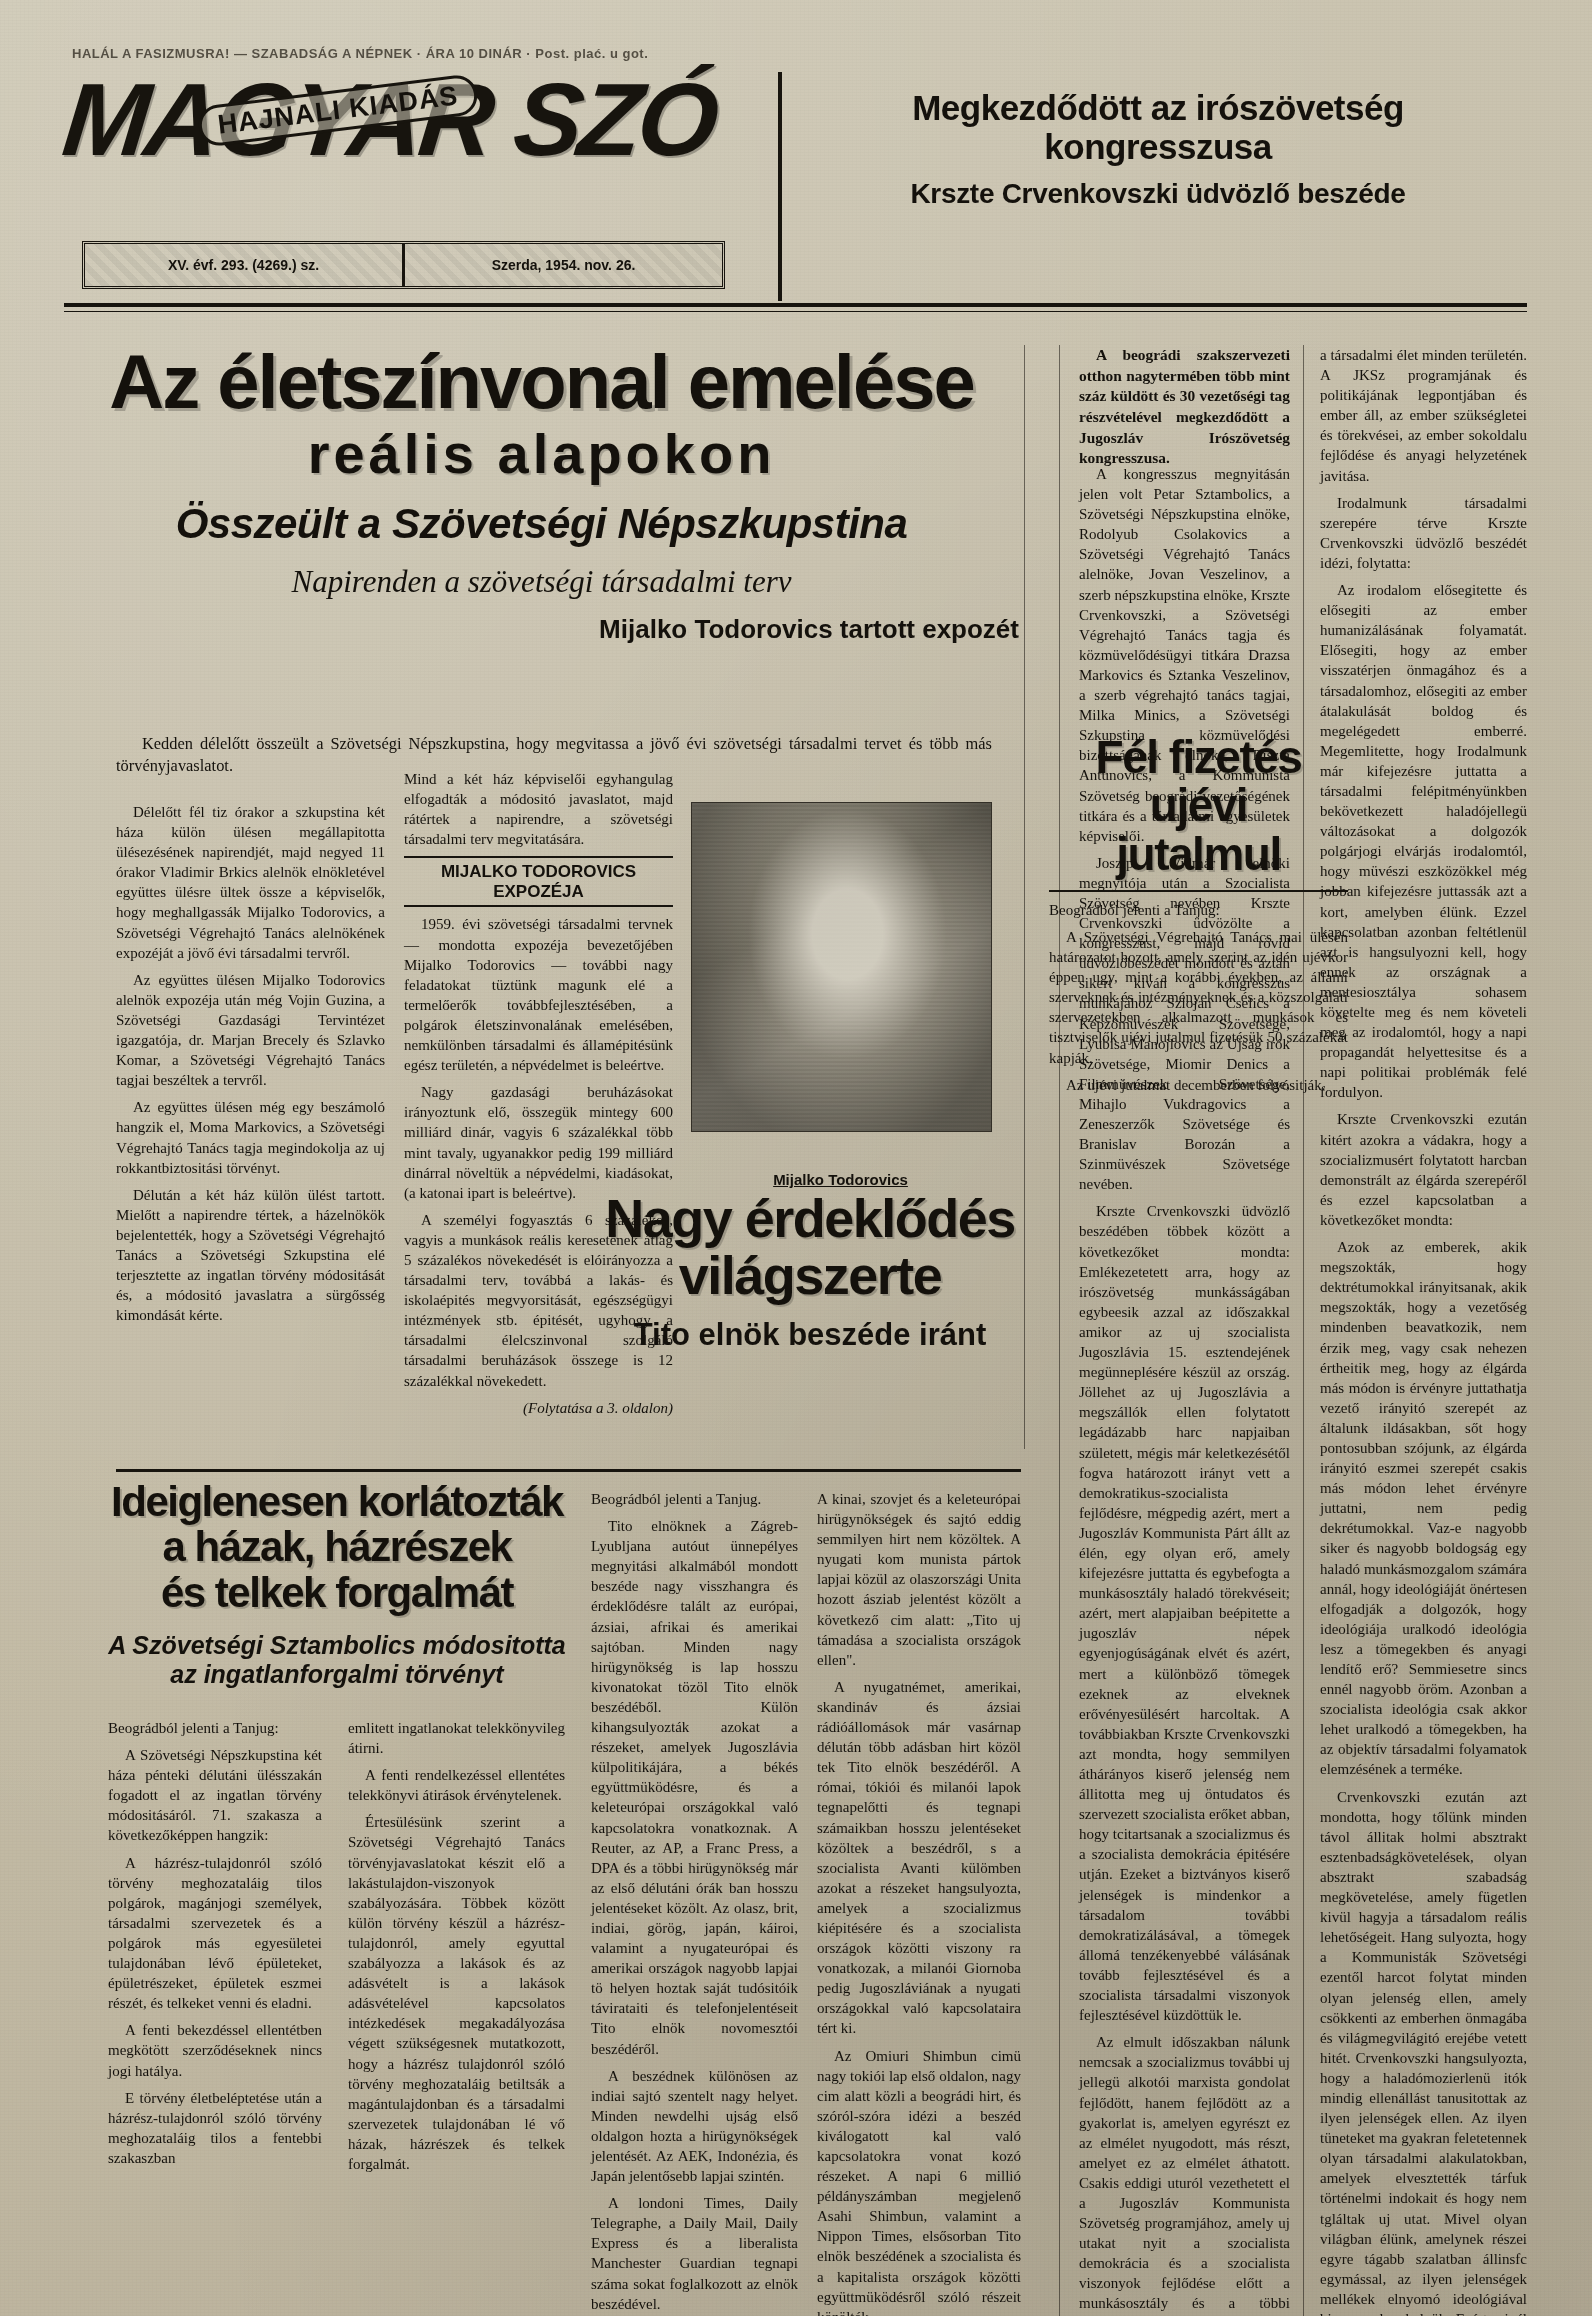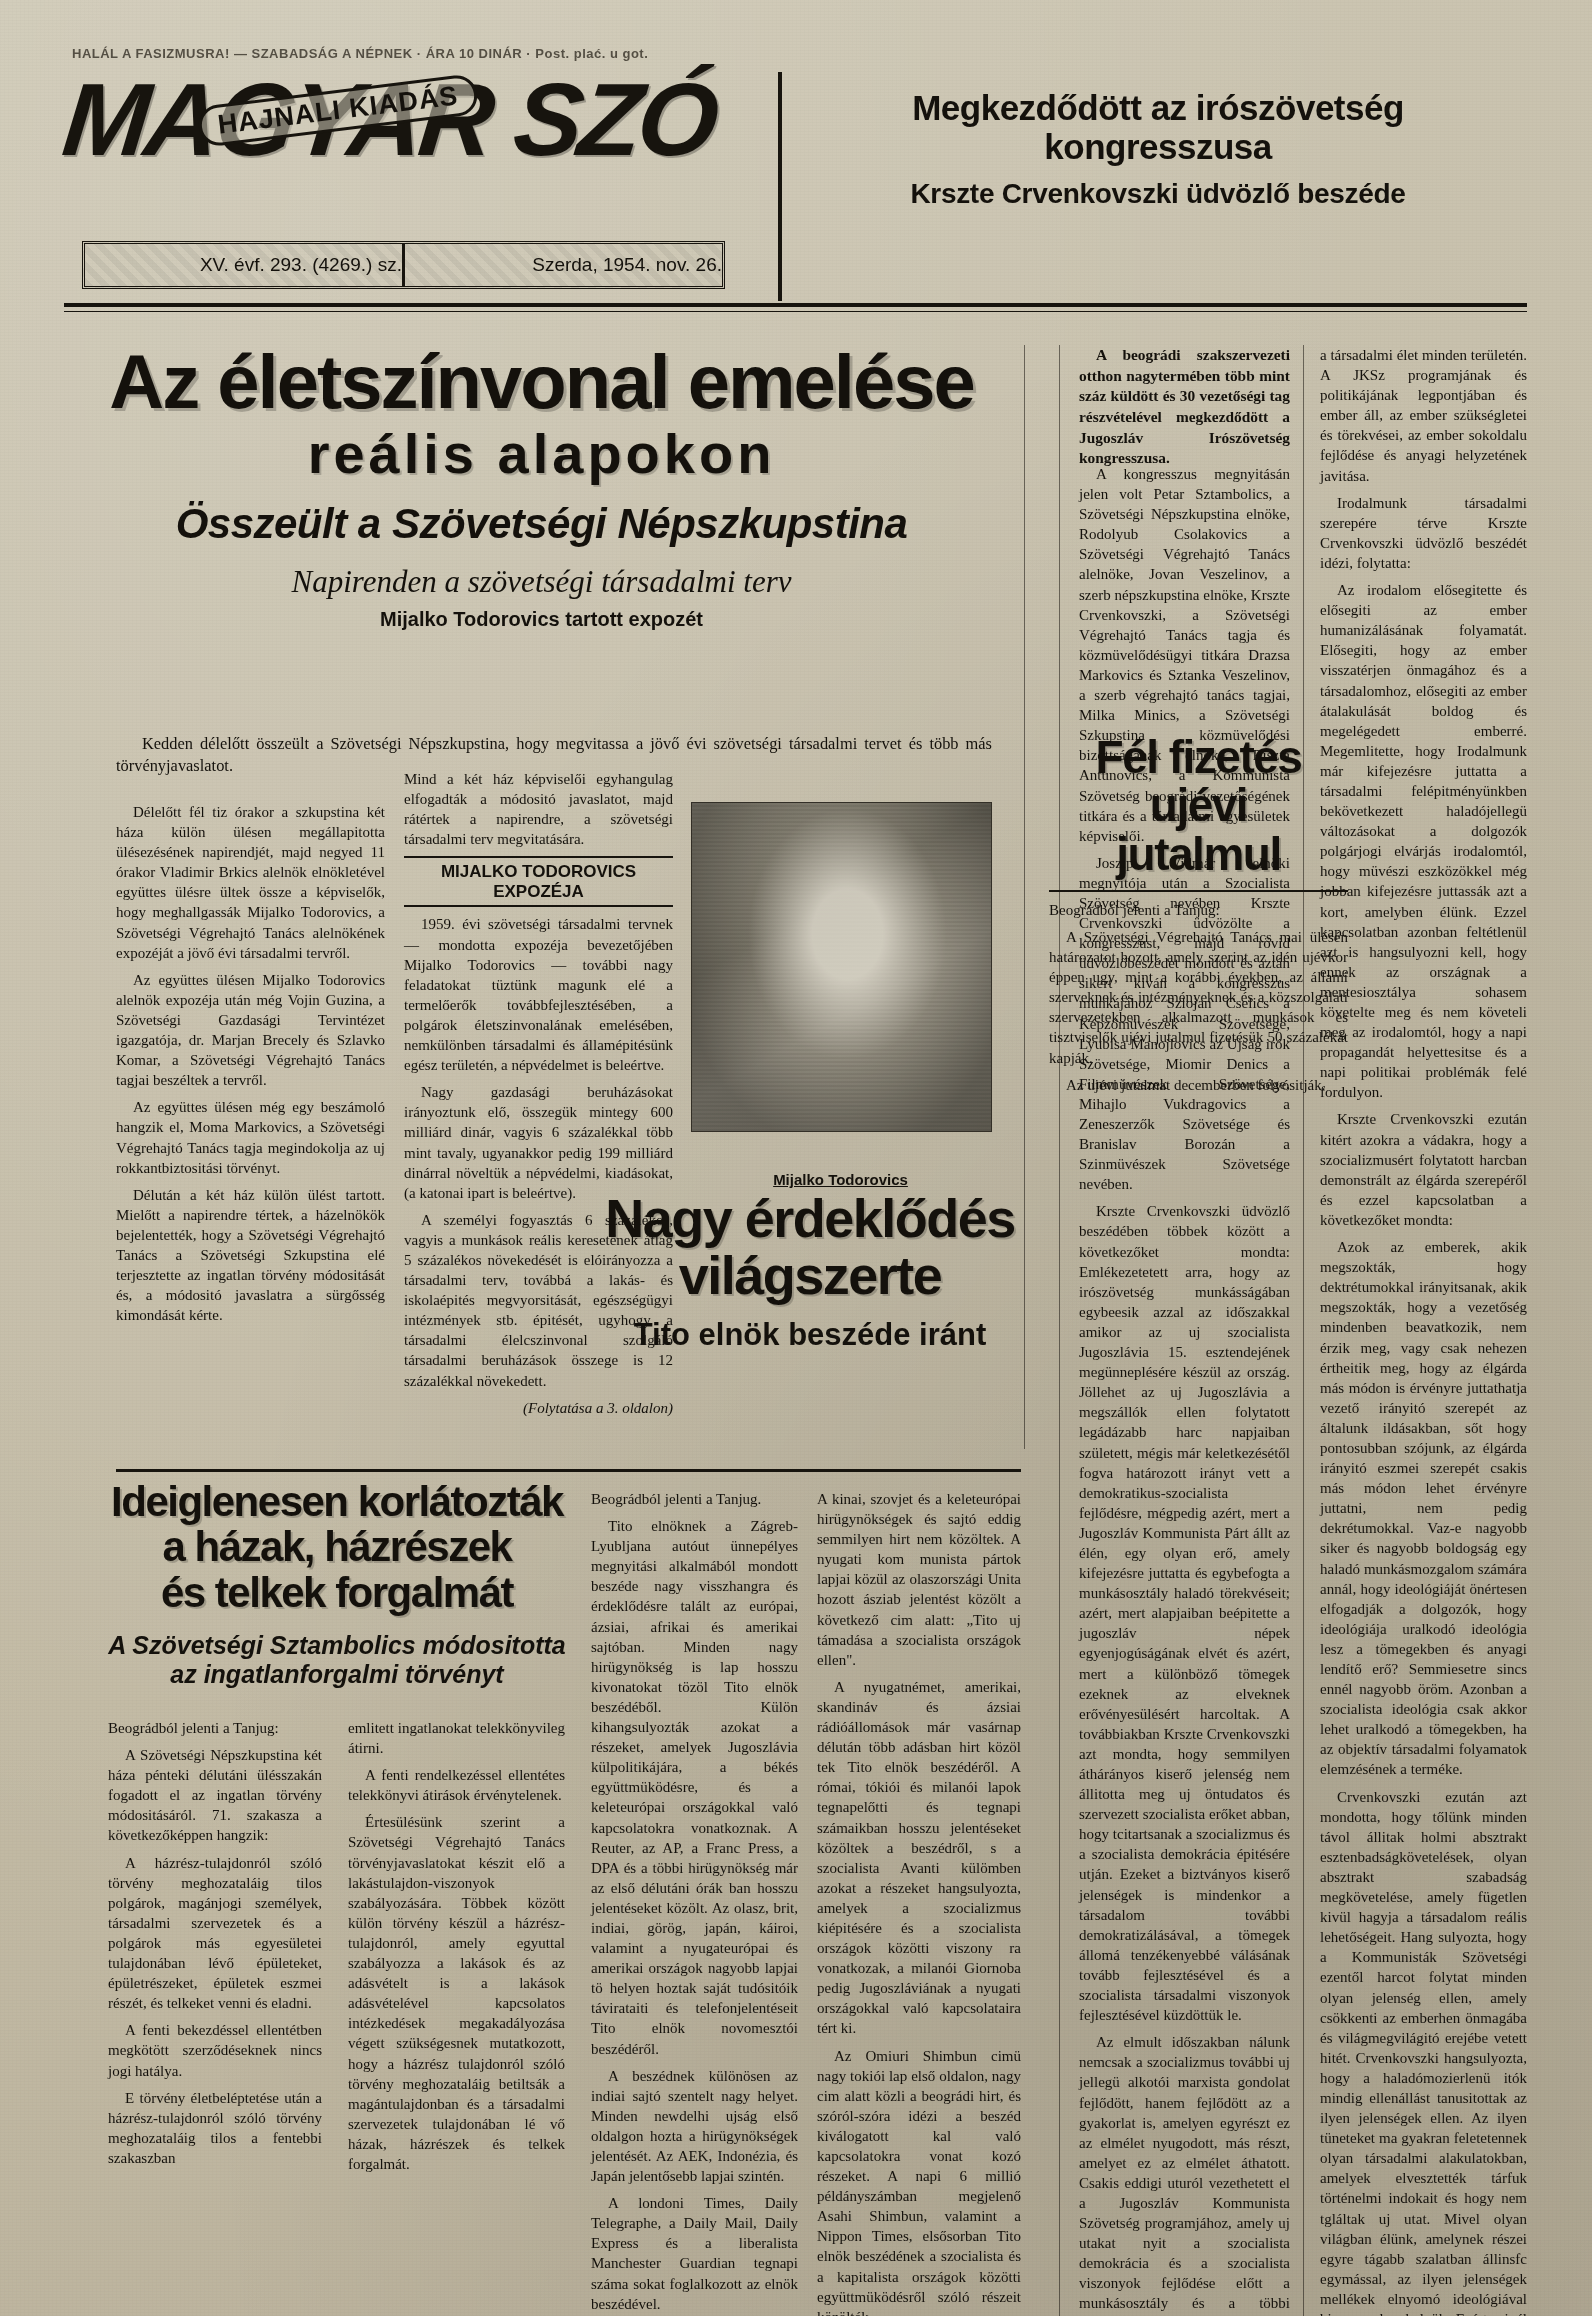--- a/index.html
+++ b/index.html
@@ -30,21 +30,21 @@
     transform:skewX(-6deg);
     text-shadow:2px 2px 0 rgba(0,0,0,.25);
   }
   .mh-badge{position:absolute;left:134px;top:22px;transform:rotate(-7deg);
     font-family:"Liberation Sans",sans-serif;font-weight:700;font-size:27px;
     border:3px solid #17140e;border-radius:26px;padding:2px 16px;background:rgba(210,204,186,.55);
     letter-spacing:1px;}
   .issuebar{position:absolute;left:18px;top:195px;width:637px;height:42px;
     border:3px double #17140e;display:flex;align-items:center;
     background:repeating-linear-gradient(45deg, rgba(0,0,0,.05) 0 6px, rgba(0,0,0,0) 6px 12px);}
-  .issuebar div{flex:1;text-align:right;font-family:"Liberation Sans",sans-serif;font-weight:400;font-size:19px;}
+  .issuebar div{flex:1;text-align:center;font-family:"Liberation Sans",sans-serif;font-weight:700;font-size:14px;}
   .issuebar .sep{flex:0 0 3px;background:#17140e;height:100%;}
 
   
   .vrule{position:absolute;left:714px;top:26px;width:4px;height:229px;background:#17140e;}
   .banner{position:absolute;left:736px;top:28px;width:716px;}
   .banner h1{margin:0;font-family:"Liberation Sans",sans-serif;font-weight:700;font-style:italic;
     font-size:63px;line-height:1.02;letter-spacing:-2px;text-shadow:2px 2px 0 rgba(0,0,0,.18);}
   .banner h2{margin:14px 0 0;font-family:"Liberation Sans",sans-serif;font-weight:700;
     font-size:35px;line-height:1.12;text-align:center;letter-spacing:-0.5px;}
   .banner h3{margin:12px 0 0;font-family:"Liberation Sans",sans-serif;font-weight:700;
@@ -54,21 +54,21 @@
 
   
   .headblock{position:absolute;left:0;top:299px;width:955px;text-align:center;}
   .hl1{font-family:"Liberation Sans",sans-serif;font-weight:700;font-size:76px;line-height:.98;
     letter-spacing:-2px;text-shadow:3px 3px 0 rgba(0,0,0,.2);}
   .hl2{font-family:"Liberation Sans",sans-serif;font-weight:700;font-size:56px;line-height:1.05;
     letter-spacing:4px;margin-top:6px;text-shadow:2px 2px 0 rgba(0,0,0,.18);}
   .hl3{font-family:"Liberation Sans",sans-serif;font-weight:700;font-style:italic;font-size:42px;
     margin-top:16px;letter-spacing:-0.5px;}
   .hl4{font-family:"Liberation Serif",serif;font-style:italic;font-size:31px;margin-top:16px;}
-  .hl5{font-family:"Liberation Sans",sans-serif;font-weight:700;font-size:20px;margin-top:8px;}
+  .hl5{font-family:"Liberation Sans",sans-serif;font-weight:700;font-size:26px;margin-top:14px;text-align:right;}
 
   .lead{position:absolute;left:52px;top:687px;width:876px;font-size:16.4px;line-height:1.33;text-align:justify;}
   .lead .ind{display:block;text-indent:26px;}
 
   
   .col{position:absolute;font-size:15px;line-height:1.34;text-align:justify;
     font-family:"Liberation Serif",serif;hyphens:auto;}
   .col p{margin:0 0 7px;text-indent:17px;}
   .col p.noind{text-indent:0;}
 

